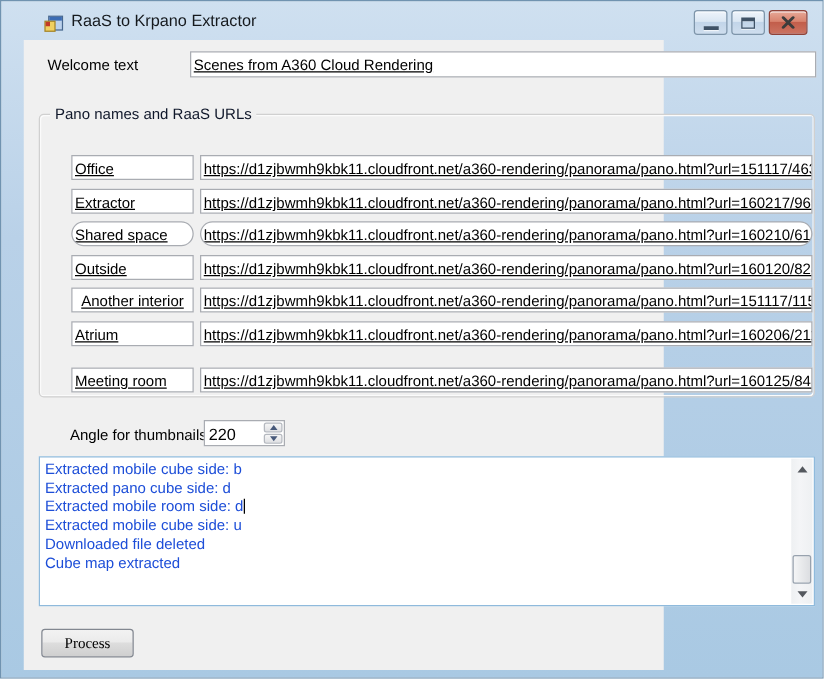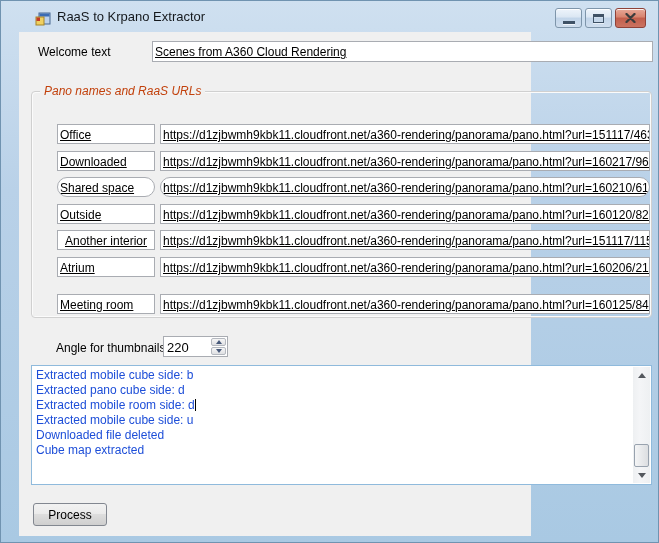--- a/index.html
+++ b/index.html
@@ -45,21 +45,21 @@
     font-size:12px; color:#000000; padding:3px 2px 0; white-space:nowrap; overflow:hidden;text-decoration:underline;
   }
   .welcome-box { left:133px; top:9px; width:501px; height:21px; }
 
   
   .groupbox {
     position:absolute; left:12px; top:59px; width:621px; height:227px;
     border:1px solid #d0d0d0; border-radius:4px;
     box-shadow:inset 1px 1px 0 #fbfbfb, inset -1px -1px 0 #fbfbfb;
   }
-  .group-label { position:absolute; top:-8px; left:8px; background:#f0f0f0; padding:0 4px; font-size:12px; color:#c2410c; white-space:nowrap;font-style:italic; }
+  .group-label { position:absolute; top:-8px; left:8px; background:#f0f0f0; padding:0 4px; font-size:12px; color:#0f172a; white-space:nowrap; }
   .name-tb { left:25px; width:98px; }
   .url-tb  { left:128px; width:490px; }
   .r0 { top:32px; } .r1 { top:59px; } .r2 { top:85px;border-radius:10px; } .r3 { top:112px; }
   .r4 { top:138px;text-align:center; } .r5 { top:165px; } .r6 { top:202px; }
 
   
   .angle-lbl { left:37px; top:309px; }
   .updown { position:absolute; left:144px; top:304px; width:65px; height:21px; background:#fff; border:1px solid #a9acb2; }
   .updown-val { position:absolute; left:3px; top:3px; font-size:13px; }
   .spin { position:absolute; right:1px; top:1px; bottom:1px; width:15px; display:flex; flex-direction:column; gap:1px; }
@@ -87,21 +87,21 @@
     position:absolute; left:1px; right:1px; top:77px; height:23px;
     border:1px solid #98a2ae; border-radius:2px;
     background:linear-gradient(90deg,#f4f5f6,#dcdee1);
   }
 
   
   .process-btn {
     position:absolute; left:14px; top:471px; width:74px; height:23px;
     border:1px solid #828790; border-radius:3px;
     background:linear-gradient(180deg,#f2f2f2 0%,#ebebeb 45%,#dddddd 50%,#cfcfcf 100%);
-    font-family:Liberation Sans, sans-serif; font-size:12px; color:#000; cursor:default;
+    font-family:Liberation Serif, serif; font-size:12px; color:#000; cursor:default;
   }
 </style>
 </head>
 <body>
 
 <div class="window">
 
   <div class="titlebar">
     <span class="app-icon">
       <svg width="16" height="16" viewBox="0 0 16 16">
@@ -131,21 +131,21 @@
 
     <span class="lbl" style="left:19px; top:13px;">Welcome text</span>
     <div class="tb welcome-box">Scenes from A360 Cloud Rendering</div>
 
     <div class="groupbox">
       <span class="group-label">Pano names and RaaS URLs</span>
 
       <div class="tb name-tb r0">Office</div>
       <div class="tb url-tb r0">https://d1zjbwmh9kbk11.cloudfront.net/a360-rendering/panorama/pano.html?url=151117/4633/b</div>
 
-      <div class="tb name-tb r1">Downloaded</div>
+      <div class="tb name-tb r1">Extractor</div>
       <div class="tb url-tb r1">https://d1zjbwmh9kbk11.cloudfront.net/a360-rendering/panorama/pano.html?url=160217/969/12</div>
 
       <div class="tb name-tb r2">Shared space</div>
       <div class="tb url-tb r2">https://d1zjbwmh9kbk11.cloudfront.net/a360-rendering/panorama/pano.html?url=160210/616/44</div>
 
       <div class="tb name-tb r3">Outside</div>
       <div class="tb url-tb r3">https://d1zjbwmh9kbk11.cloudfront.net/a360-rendering/panorama/pano.html?url=160120/8245/0</div>
 
       <div class="tb name-tb r4">Another interior</div>
       <div class="tb url-tb r4">https://d1zjbwmh9kbk11.cloudfront.net/a360-rendering/panorama/pano.html?url=151117/1155/3</div>

